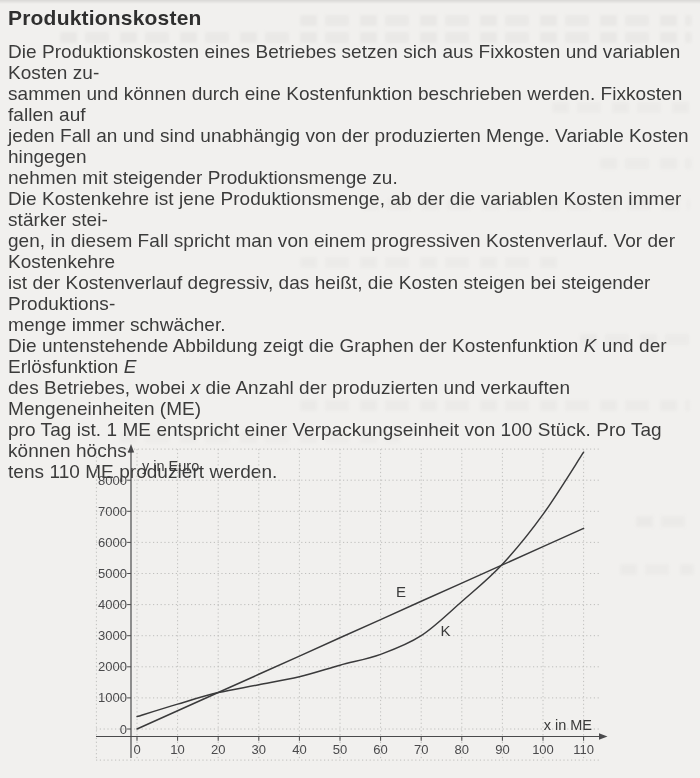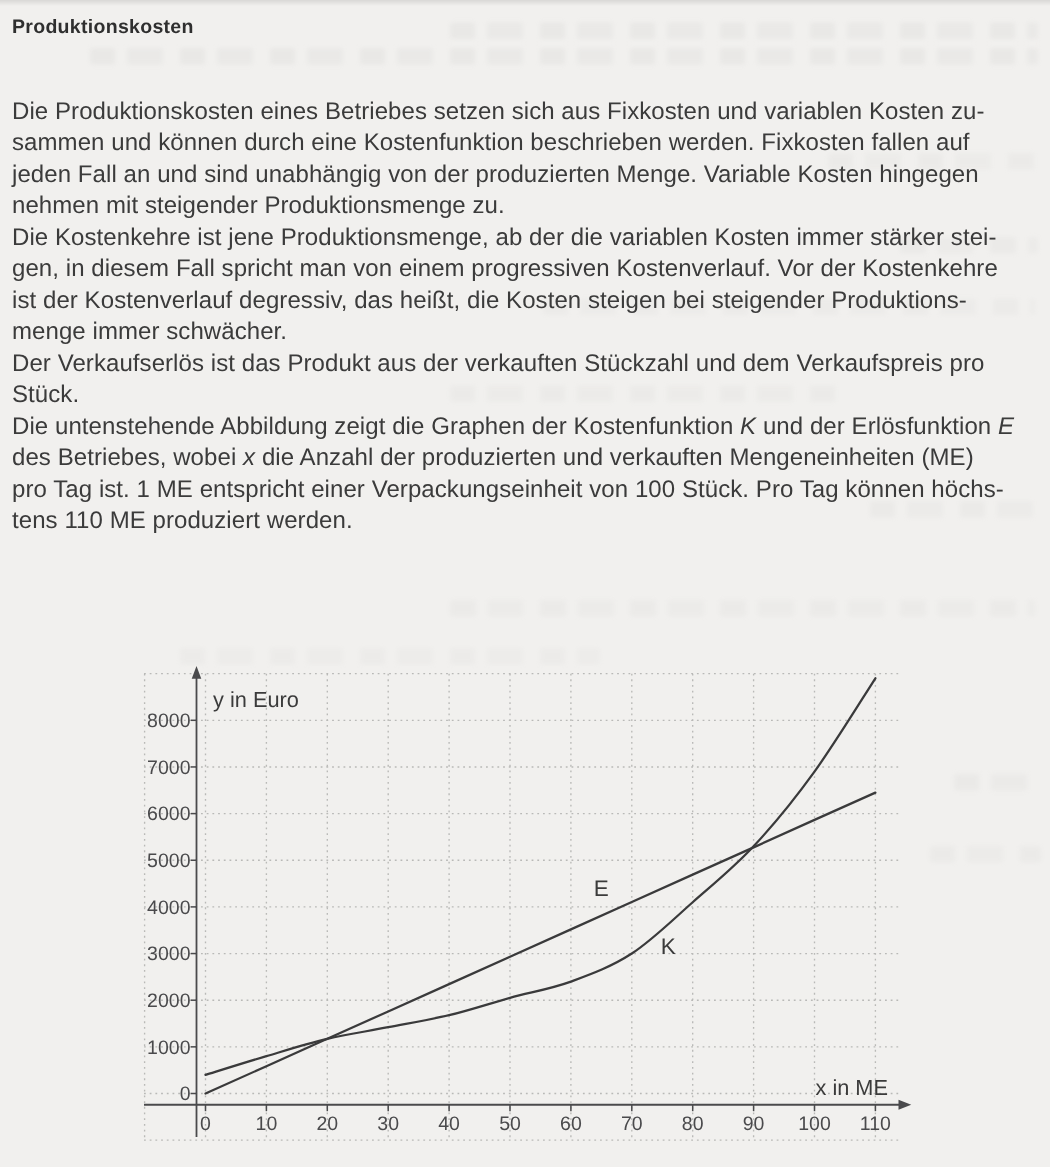--- a/index.html
+++ b/index.html
@@ -11,26 +11,26 @@
     position:relative;
     overflow:hidden;
   }
   .page { position:absolute; inset:0; }
   .page-edge-top {
     position:absolute; top:0; left:0; right:0; height:4px;
     background:linear-gradient(#d9d8d6, rgba(241,240,238,0));
   }
   .title {
     position:absolute; top:7px; left:8px; margin:0;
-    font-size:13px; line-height:22px; font-weight:700;
+    font-size:21px; line-height:22px; font-weight:700;
     letter-spacing:0.2px; color:#2f2f2f;
   }
   .body-text {
-    position:absolute; top:64px; left:8px; width:686px;
-    font-size:16px; line-height:21px; letter-spacing:0.05px;
+    position:absolute; top:41px; left:8px; width:686px;
+    font-size:19px; line-height:21px; letter-spacing:0.05px;
   }
   .para { margin:0; white-space:pre-line; }
   .para.gap { }
   .para i { font-style:italic; }
   .chart-svg { position:absolute; left:0; top:430px; width:700px; height:348px; }
   .smudge {
     position:absolute; height:11px; border-radius:2px;
     filter:blur(1.4px); opacity:.6; pointer-events:none;
     background:repeating-linear-gradient(90deg,
       #e4e3e1 0 17px, rgba(241,240,238,0) 17px 25px,
@@ -60,22 +60,20 @@
 
   <div class="body-text">
     <p class="para">Die Produktionskosten eines Betriebes setzen sich aus Fixkosten und variablen Kosten zu-
 sammen und können durch eine Kostenfunktion beschrieben werden. Fixkosten fallen auf
 jeden Fall an und sind unabhängig von der produzierten Menge. Variable Kosten hingegen
 nehmen mit steigender Produktionsmenge zu.</p>
     <p class="para">Die Kostenkehre ist jene Produktionsmenge, ab der die variablen Kosten immer stärker stei-
 gen, in diesem Fall spricht man von einem progressiven Kostenverlauf. Vor der Kostenkehre
 ist der Kostenverlauf degressiv, das heißt, die Kosten steigen bei steigender Produktions-
 menge immer schwächer.</p>
-    <p class="para">Der Verkaufserlös ist das Produkt aus der verkauften Stückzahl und dem Verkaufspreis pro
-Stück.</p>
     <p class="para gap">Die untenstehende Abbildung zeigt die Graphen der Kostenfunktion <i>K</i> und der Erlösfunktion <i>E</i>
 des Betriebes, wobei <i>x</i> die Anzahl der produzierten und verkauften Mengeneinheiten (ME)
 pro Tag ist. 1 ME entspricht einer Verpackungseinheit von 100 Stück. Pro Tag können höchs-
 tens 110 ME produziert werden.</p>
   </div>
 
   <svg class="chart-svg" id="chart" viewBox="0 430 700 348" xmlns="http://www.w3.org/2000/svg">
       <g stroke="#b9b9b7" stroke-width="0.9" stroke-dasharray="1.2 2.6">
         <line x1="96.4" y1="449.1" x2="96.4" y2="760.1"></line>
         <line x1="137" y1="449.1" x2="137" y2="760.1"></line>

